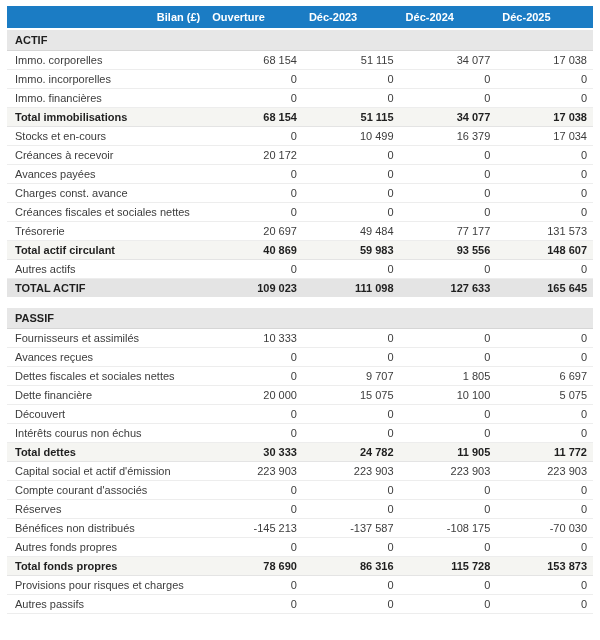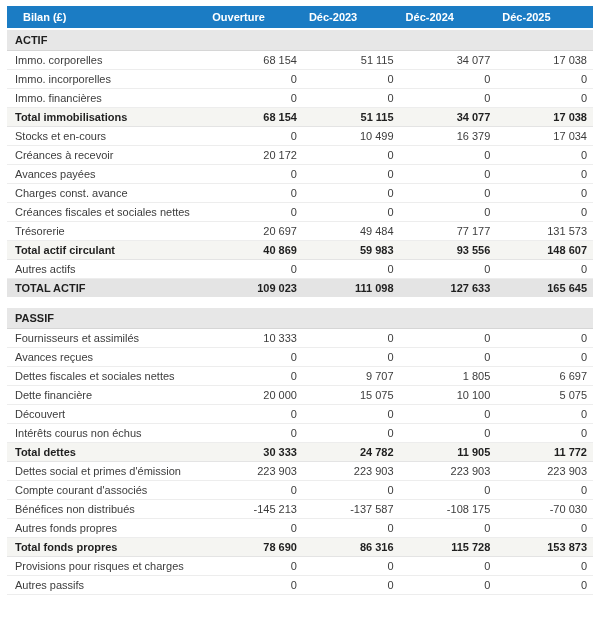--- a/index.html
+++ b/index.html
@@ -27,21 +27,21 @@
   col.c-num{width:16.5%;}
   thead th{
     background:var(--accent);
     color:var(--header-text);
     font-weight:700;
     text-align:left;
     padding:5px 6px;
     border-bottom:2px solid #ffffff;
     white-space:nowrap;
   }
-  thead th.label{text-align:left;padding-left:16px;}
+  thead th.label{text-align:right;padding-left:16px;}
   tbody td{
     padding:2px 6px;
     line-height:14px;
     white-space:nowrap;
     overflow:hidden;
   }
   td.label{text-align:left;padding-left:8px;}
   td.num{text-align:right;}
   tr.row-normal td{background:#ffffff;border-bottom:1px solid #ededed;}
   tr.row-subtotal td{
@@ -230,28 +230,35 @@
           <td class="num">0</td>
         </tr>
         <tr class="row-subtotal">
           <td class="label">Total dettes</td>
           <td class="num">30 333</td>
           <td class="num">24 782</td>
           <td class="num">11 905</td>
           <td class="num">11 772</td>
         </tr>
         <tr class="row-normal">
-          <td class="label">Dettes social et primes d'émission</td>
+          <td class="label">Capital social et actif d'émission</td>
           <td class="num">223 903</td>
           <td class="num">223 903</td>
           <td class="num">223 903</td>
           <td class="num">223 903</td>
         </tr>
         <tr class="row-normal">
           <td class="label">Compte courant d'associés</td>
+          <td class="num">0</td>
+          <td class="num">0</td>
+          <td class="num">0</td>
+          <td class="num">0</td>
+        </tr>
+        <tr class="row-normal">
+          <td class="label">Réserves</td>
           <td class="num">0</td>
           <td class="num">0</td>
           <td class="num">0</td>
           <td class="num">0</td>
         </tr>
         <tr class="row-normal">
           <td class="label">Bénéfices non distribués</td>
           <td class="num">-145 213</td>
           <td class="num">-137 587</td>
           <td class="num">-108 175</td>

